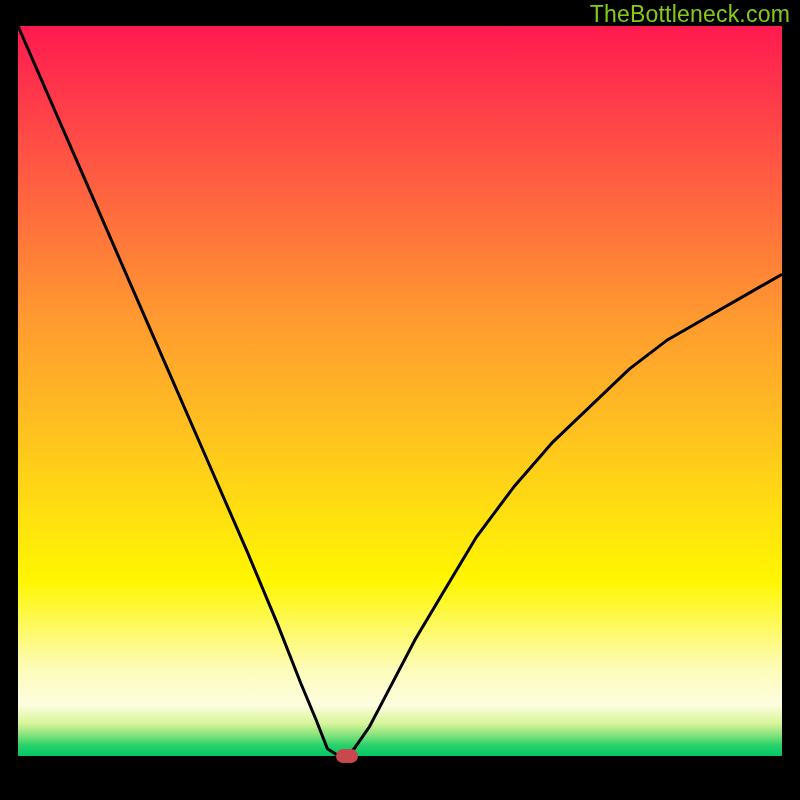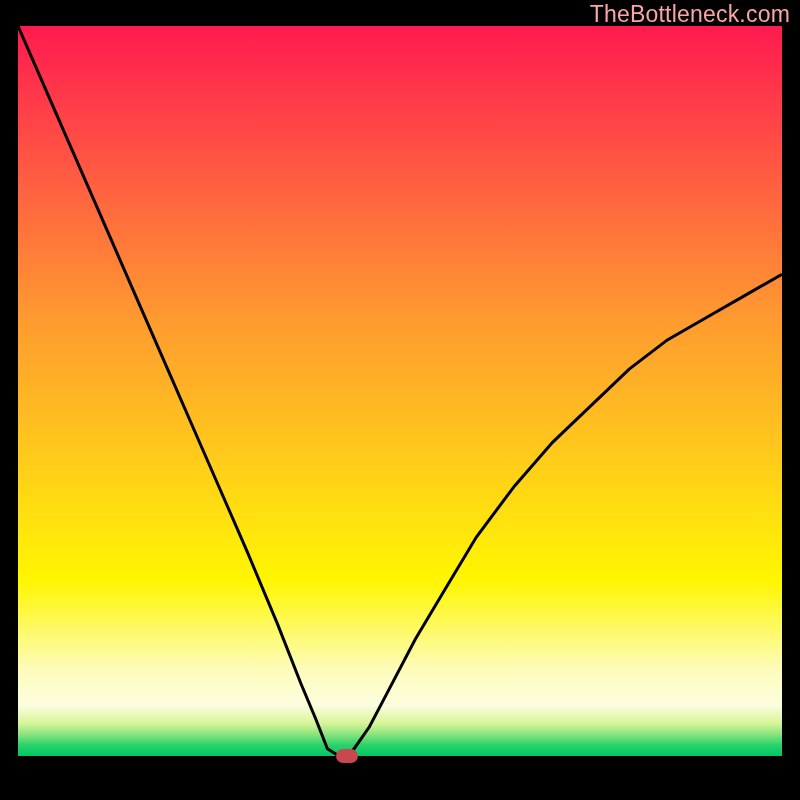--- a/index.html
+++ b/index.html
@@ -53,21 +53,21 @@
     width: 22px;
     height: 14px;
     border-radius: 8px;
     background: #c9474f;
     transform: translate(-50%, -50%);
   }
   .watermark {
     position: absolute;
     top: 1px;
     right: 10px;
-    color: #fca5a5;
+    color: #84cc16;
     font-size: 23px;
     font-weight: 500;
     letter-spacing: 0.2px;
   }
 </style>
 </head>
 <body>
 
 <div class="watermark">TheBottleneck.com</div>
 

